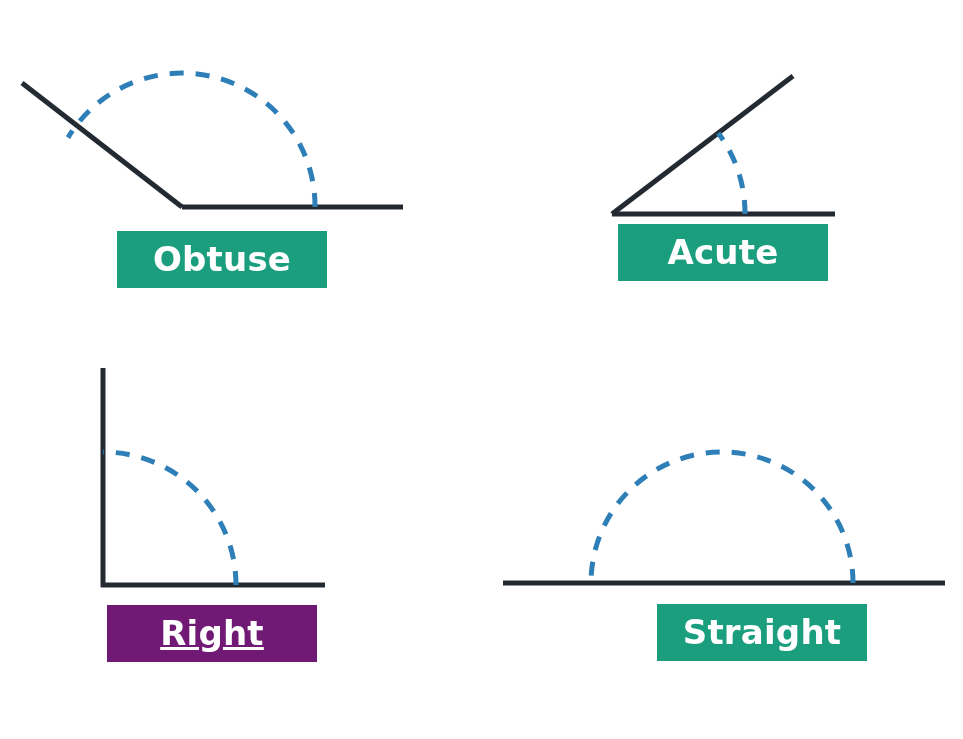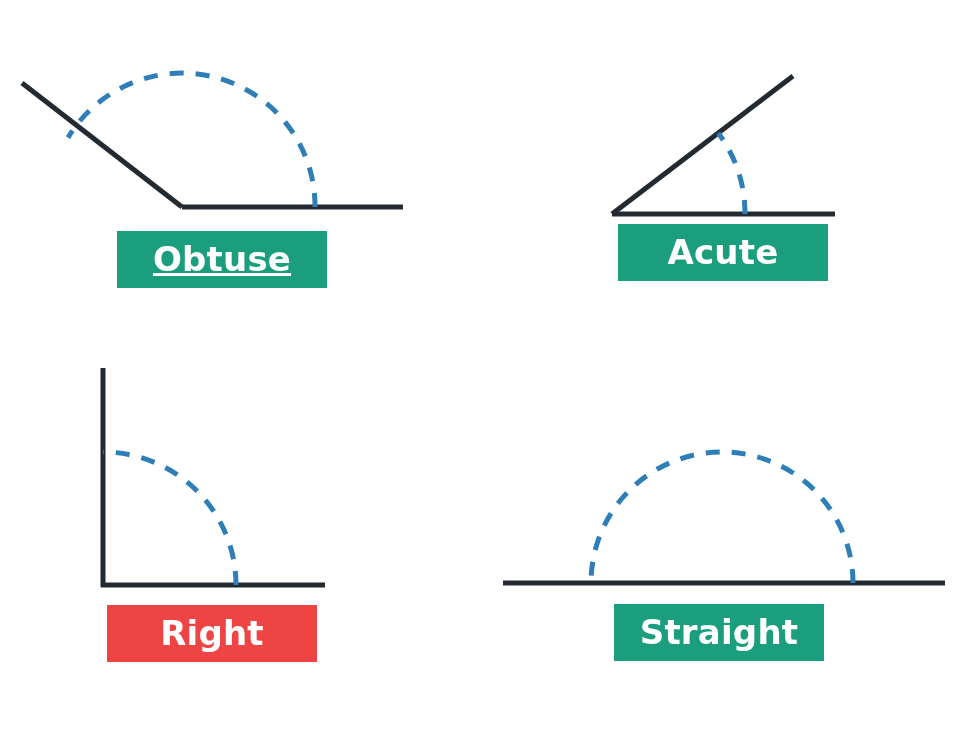--- a/index.html
+++ b/index.html
@@ -37,21 +37,21 @@
     font-size: 34px;
     font-weight: 600;
     letter-spacing: 0.2px;
     line-height: 1;
     white-space: nowrap;
     padding-bottom: 2px;
   }
   .label-obtuse   { left: 117px; top: 231px; width: 210px; height: 57px; }
   .label-acute    { left: 618px; top: 224px; width: 210px; height: 57px; }
   .label-right    { left: 107px; top: 605px; width: 210px; height: 57px; }
-  .label-straight { left: 614px; top: 604px; width: 210px; height: 57px; }
+  .label-straight { left: 657px; top: 604px; width: 210px; height: 57px; }
 </style>
 </head>
 <body>
 
 <div id="stage">
 
   <svg id="angles-svg" viewBox="0 0 963 739">
 
     <g>
       <line x1="182" y1="207" x2="403" y2="207" stroke="#232A31" stroke-width="5" stroke-linecap="butt"></line>
@@ -71,29 +71,29 @@
       <path d="M 236 585 A 133 133 0 0 0 103 452" fill="none" stroke="#2E7EB8" stroke-width="5" stroke-dasharray="14 12" stroke-linecap="butt"></path>
     </g>
 
     <g>
       <line x1="503" y1="583" x2="945" y2="583" stroke="#232A31" stroke-width="5" stroke-linecap="butt"></line>
       <path d="M 853 583 A 131 131 0 0 0 591 583" fill="none" stroke="#2E7EB8" stroke-width="5" stroke-dasharray="14 12" stroke-linecap="butt"></path>
     </g>
 
   </svg>
 
-  <div class="label-box label-obtuse" style="background:#1A9E7E;text-decoration:underline;">
+  <div class="label-box label-obtuse" style="background:#1A9E7E;">
     <span>Obtuse</span>
   </div>
 
   <div class="label-box label-acute" style="background:#1A9E7E;">
     <span>Acute</span>
   </div>
 
-  <div class="label-box label-right" style="background:#ef4444;">
+  <div class="label-box label-right" style="background:#701a75;text-decoration:underline;">
     <span>Right</span>
   </div>
 
   <div class="label-box label-straight" style="background:#1A9E7E;">
     <span>Straight</span>
   </div>
 
 </div>
 
 </body></html>

